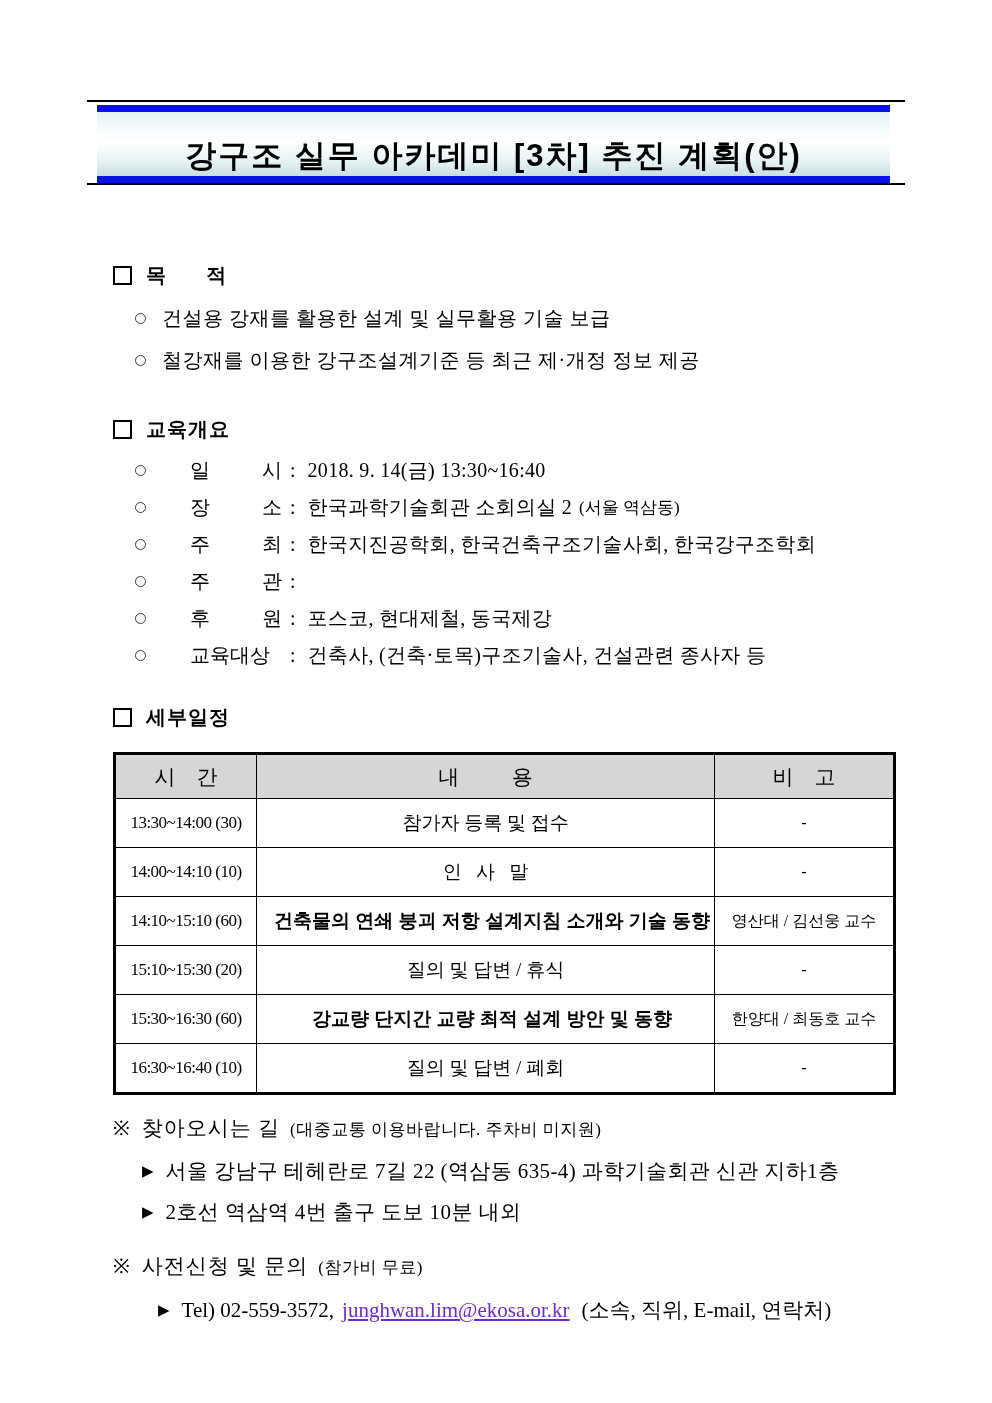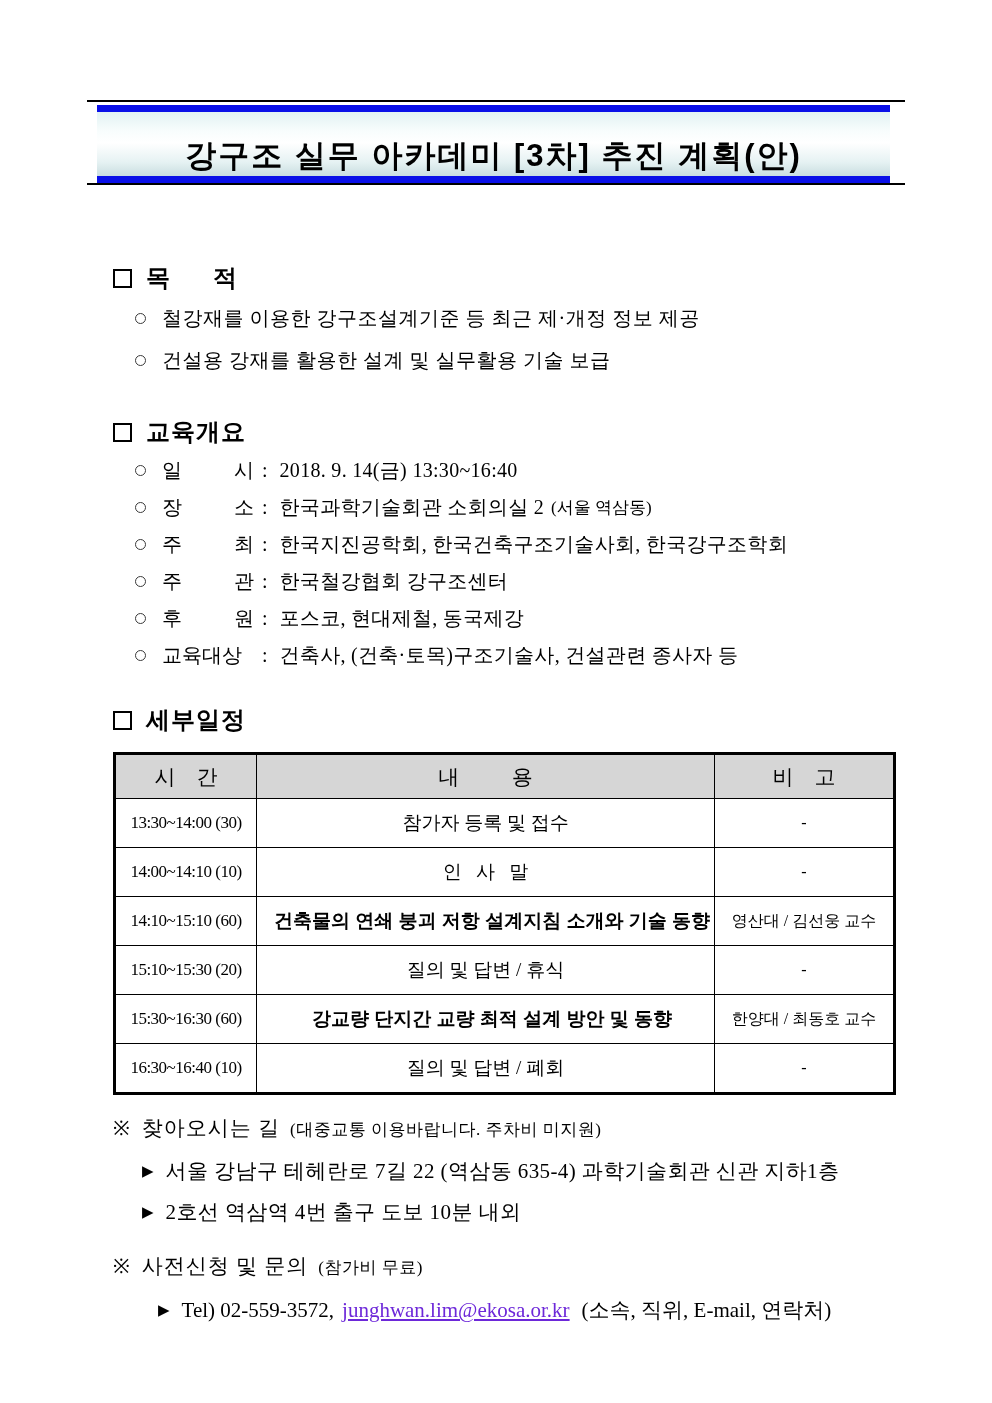--- a/index.html
+++ b/index.html
@@ -21,43 +21,43 @@
     height:64px; display:flex; align-items:center; justify-content:center;
   }
   .banner-title {
     font-family:"Liberation Sans","DejaVu Sans",sans-serif;
     font-weight:bold; font-size:31px; letter-spacing:2px; white-space:pre;margin-top:23px;
   }
 
   
   .sec-heading {
     position:absolute; display:flex; align-items:center;
-    font-family:Liberation Serif, serif;
-    font-weight:bold; font-size:24px; letter-spacing:1px;justify-content:space-between;
+    font-family:Liberation Sans, sans-serif;
+    font-weight:bold; font-size:20px; letter-spacing:1px;justify-content:space-between;
   }
   .checkbox {
     width:15px; height:15px; border:2px solid #000; display:inline-block;
     margin-right:14px; flex:none; background:#fff;
   }
   .sec-heading .h-text { white-space:pre; }
 
   
   .b-row { display:flex; align-items:center; font-size:20px; }
   .circle {
     width:9px; height:9px; border:1.5px solid #3a3a3a; border-radius:50%;
     display:inline-block; margin-right:16px; flex:none;
   }
   .purpose-items { position:absolute; left:135px; top:305px; display:flex; flex-direction:column; gap:15px; }
   .purpose-items .b-row { letter-spacing:0.5px; }
 
   .overview-rows { position:absolute; left:135px; top:452px; display:flex; flex-direction:column; }
   .overview-rows .b-row { height:37px; }
   .ov-label {
     display:inline-block; width:92px; text-align:justify; text-align-last:justify;
-    white-space:nowrap; flex:none;
+    white-space:nowrap; flex:none;margin-left:28px;
   }
   .ov-colon { margin:0 12px 0 8px; flex:none; }
   .ov-value { letter-spacing:0.3px; white-space:nowrap; }
   .value-note { font-size:17px; margin-left:7px; }
   .value-note:empty { display:none; }
 
   
   .sched-table {
     position:absolute; left:113px; top:752px; width:780px;
     border-collapse:collapse; border:3px solid #000; table-layout:fixed;
@@ -104,25 +104,25 @@
     <div class="banner-rule bottom"></div>
   </div>
 
   <div class="sec-heading" style="left:113px; top:262px;">
     <span class="checkbox"></span>
     <span class="h-text">목      적</span>
   </div>
   <div class="purpose-items">
     <div class="b-row">
       <span class="circle"></span>
+      <span>건설용 강재를 활용한 설계 및 실무활용 기술 보급</span>
+    </div>
+    <div class="b-row">
+      <span class="circle"></span>
       <span>철강재를 이용한 강구조설계기준 등 최근 제·개정 정보 제공</span>
-    </div>
-    <div class="b-row">
-      <span class="circle"></span>
-      <span>건설용 강재를 활용한 설계 및 실무활용 기술 보급</span>
     </div>
   </div>
 
   <div class="sec-heading" style="left:113px; top:416px;">
     <span class="checkbox"></span>
     <span class="h-text">교육개요</span>
   </div>
   <div class="overview-rows">
     <div class="b-row">
       <span class="circle"></span>
@@ -142,21 +142,20 @@
       <span class="circle"></span>
       <span class="ov-label">주 최</span>
       <span class="ov-colon">:</span>
       <span class="ov-value">한국지진공학회, 한국건축구조기술사회, 한국강구조학회</span>
 
     </div>
     <div class="b-row">
       <span class="circle"></span>
       <span class="ov-label">주 관</span>
       <span class="ov-colon">:</span>
-      <span class="ov-value">한국철강협회 강구조센터</span>
 
     </div>
     <div class="b-row">
       <span class="circle"></span>
       <span class="ov-label">후 원</span>
       <span class="ov-colon">:</span>
       <span class="ov-value">포스코, 현대제철, 동국제강</span>
 
     </div>
     <div class="b-row">

